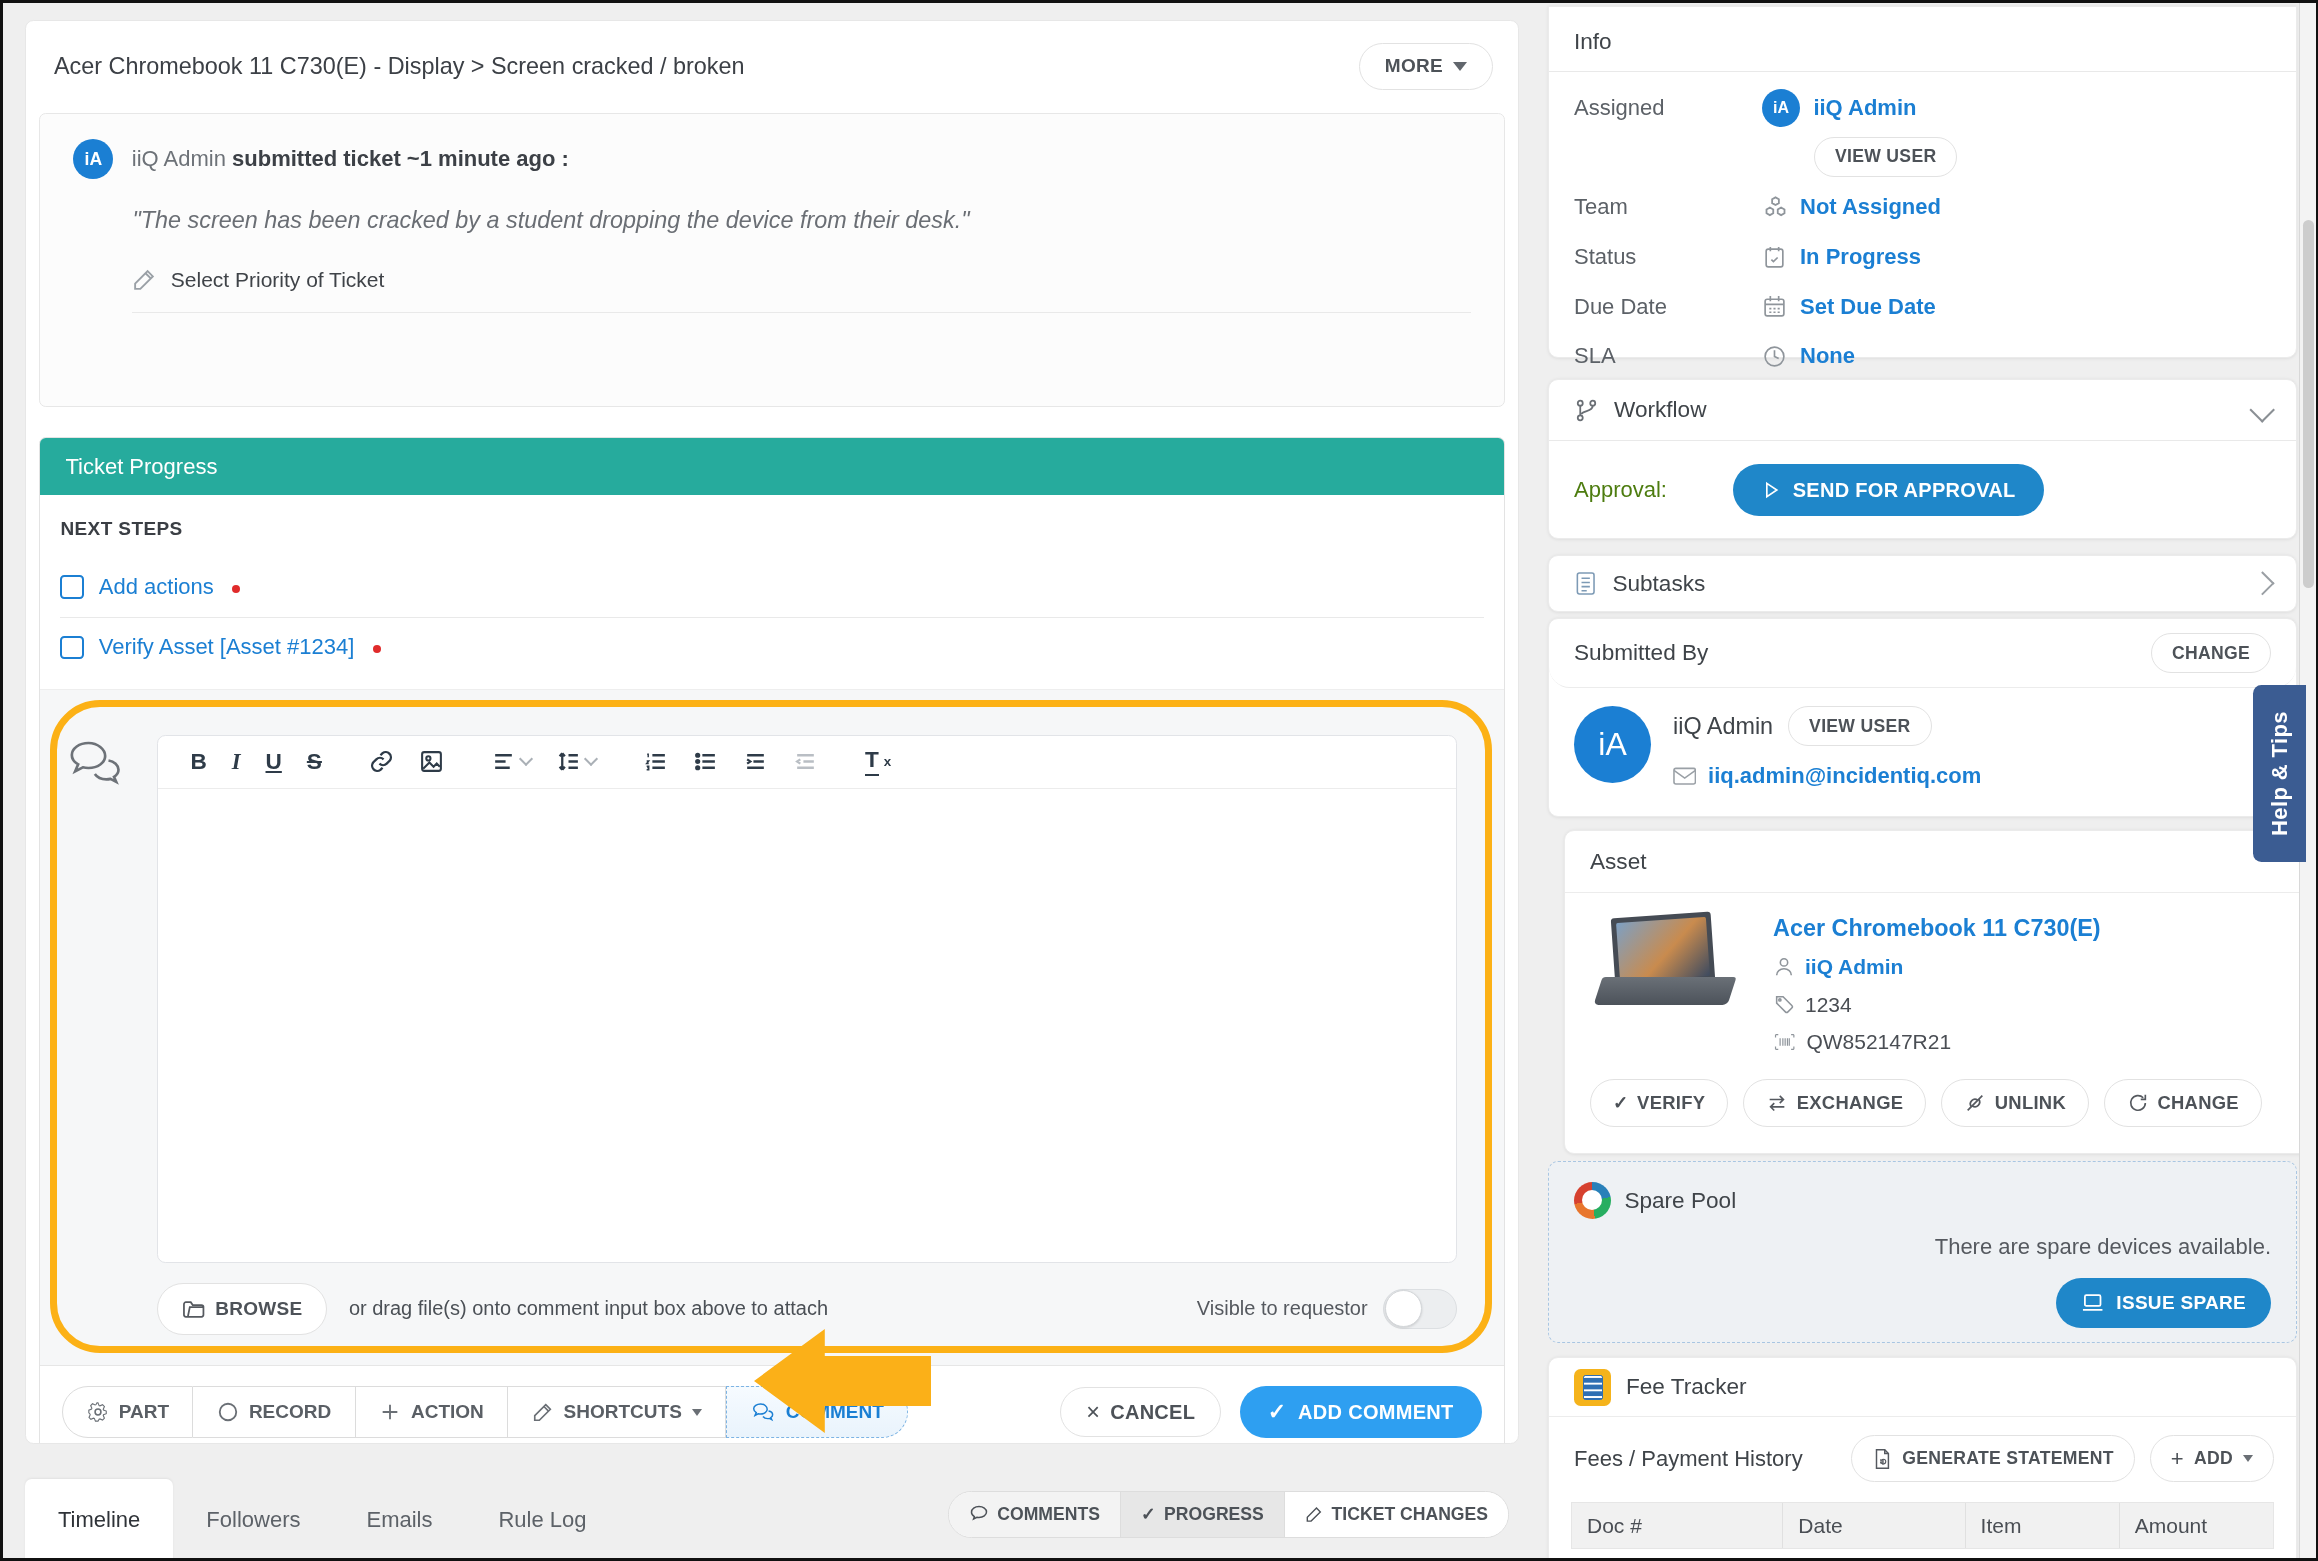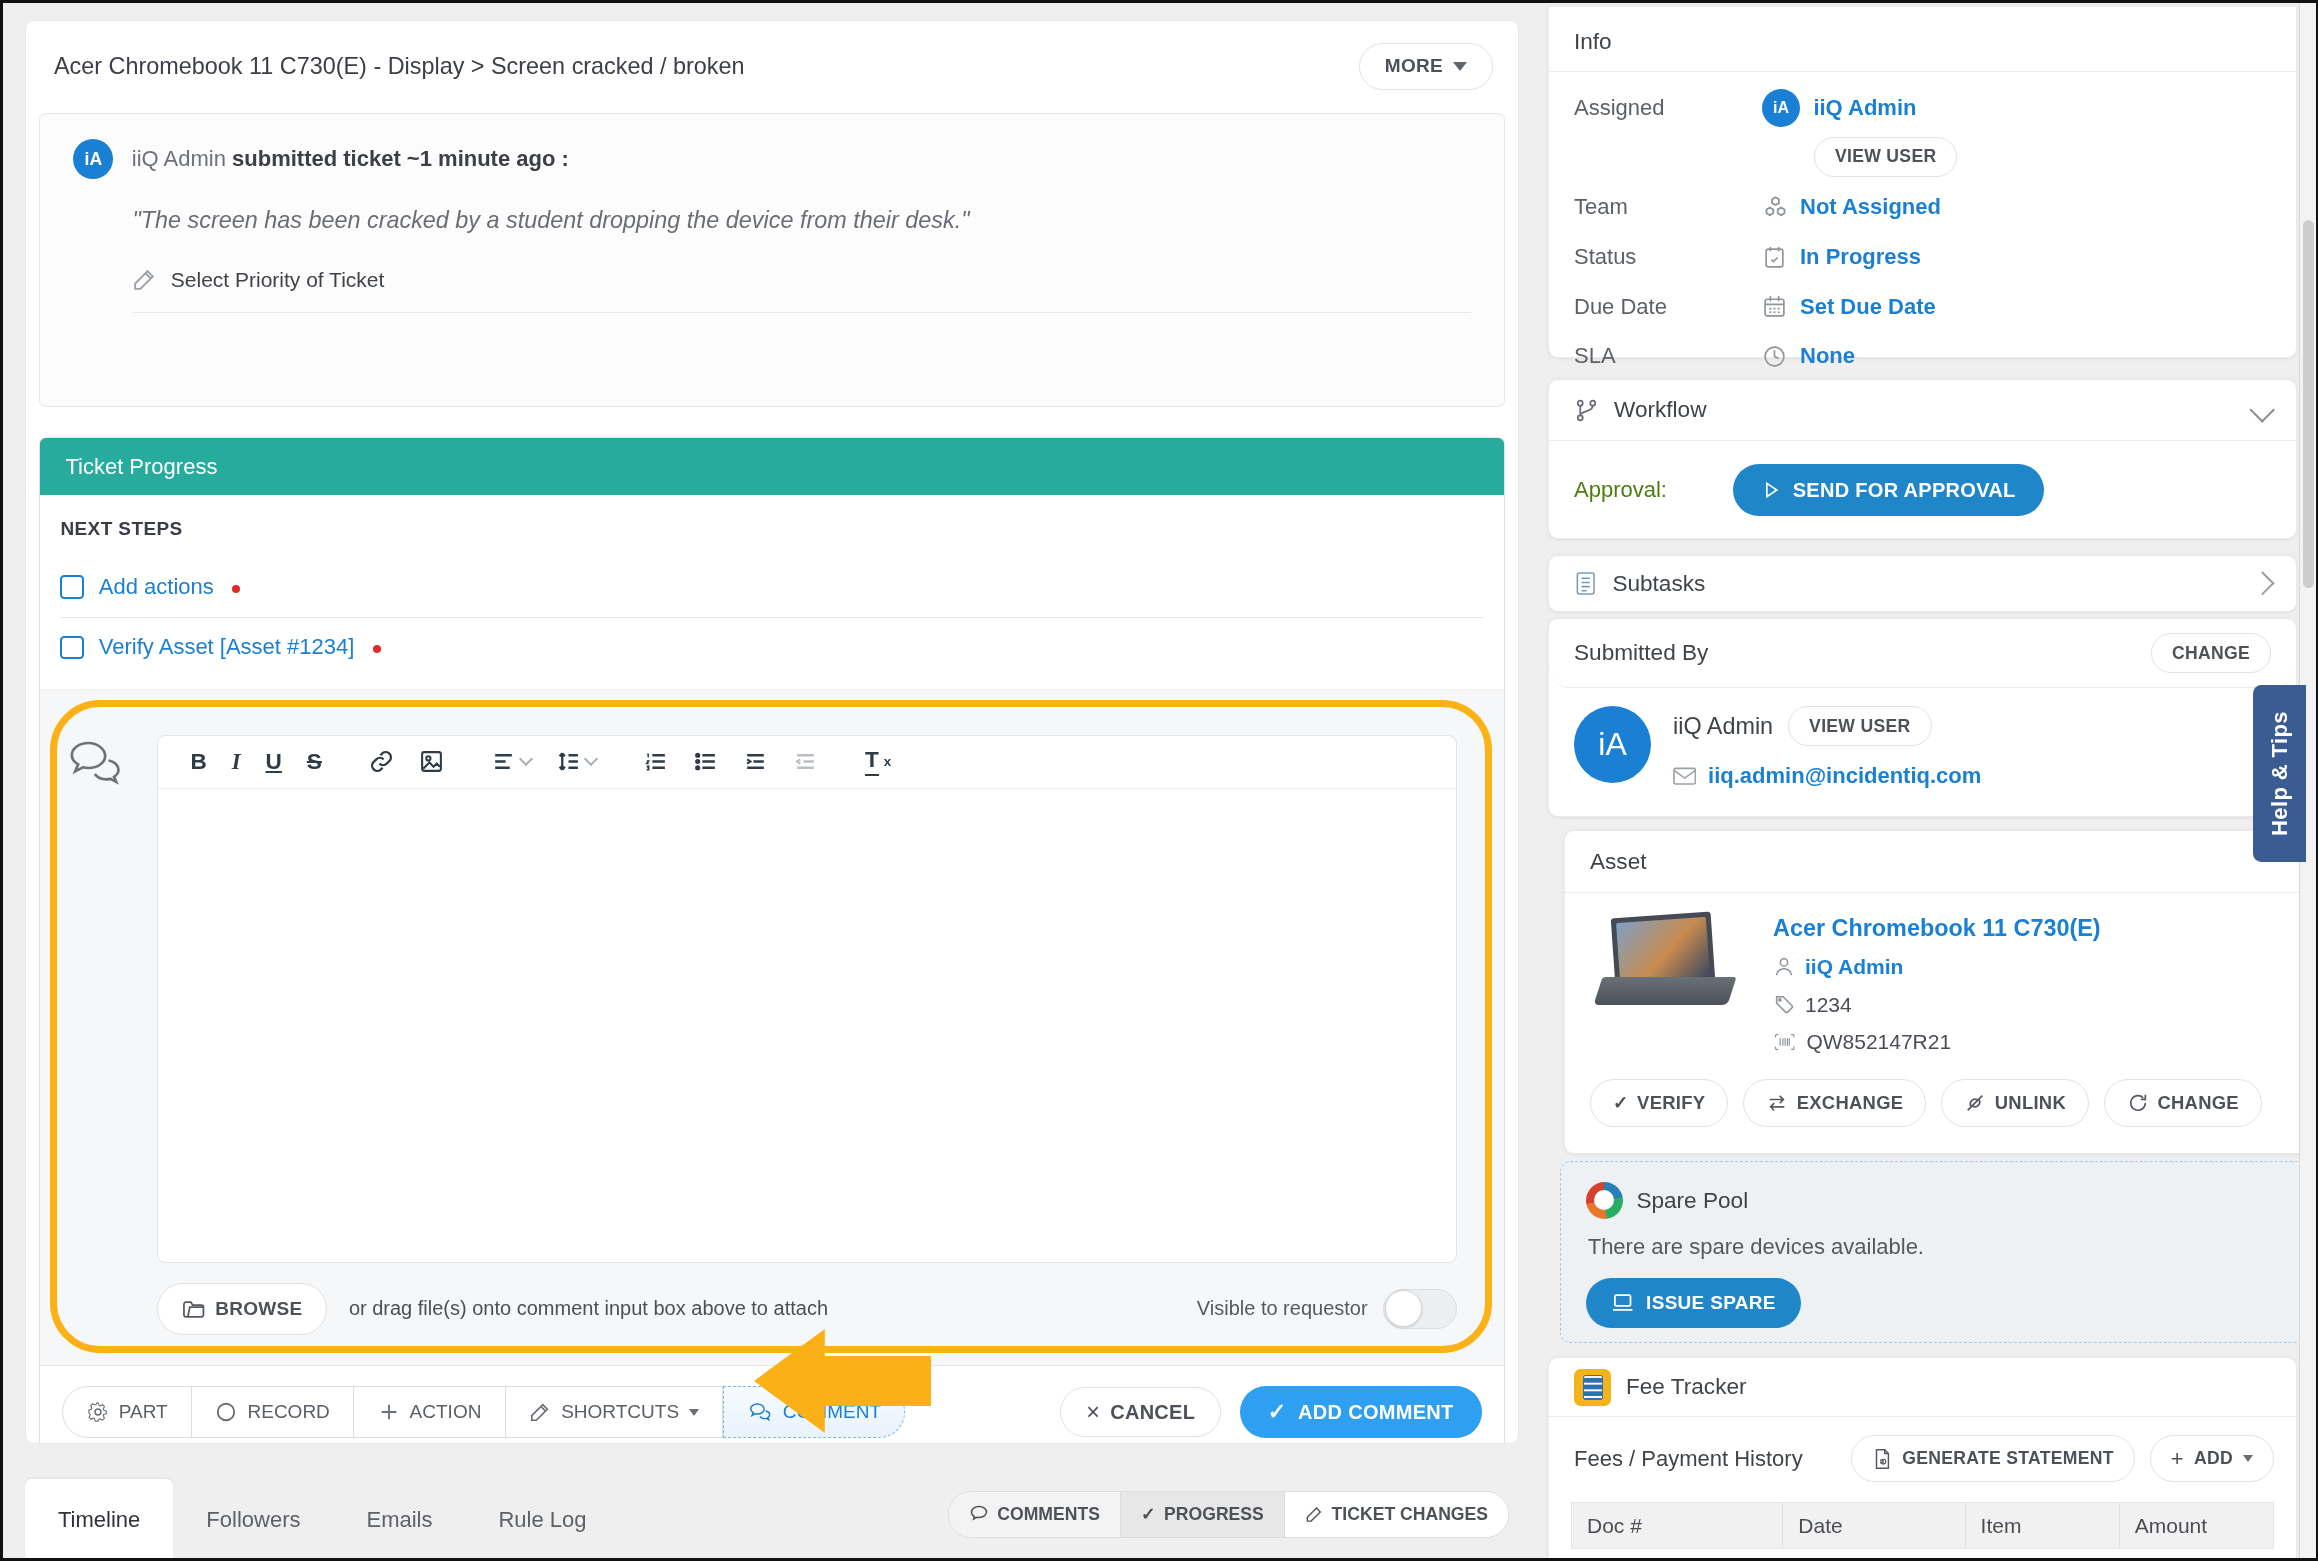--- a/index.html
+++ b/index.html
@@ -67,21 +67,21 @@
   #drag-hint { font-size:20px; color:#4b5056; }
   #visible-wrap { display:flex; align-items:center; gap:15px; }
   #visible-label { font-size:20px; color:#55595f; }
   .toggle { width:74px; height:40px; border-radius:20px; background:#eceef0; border:0.8px solid #dcdfe2; position:relative; cursor:pointer; }
   .toggle .knob { position:absolute; left:1.7px; top:0.8px; width:37px; height:37px; border-radius:50%; background:#fff; border:0.8px solid #d4d7da; box-shadow:0 0.8px 2.5px rgba(0,0,0,.15); }
 
   #composer-footer { position:relative; height:94px; background:#fff; border-top:0.8px solid #e6e6e6;
       display:flex; align-items:center; justify-content:space-between; padding:0 22px; }
   #seg-group { display:flex; align-items:stretch; height:52px; }
   .seg { display:flex; align-items:center; gap:10px; padding:0 23.4px; background:#fff;
-         border:1.7px solid #dcdcdc; border-left-width:0; font-size:19px; font-weight:400; color:#5a5f65; cursor:pointer; }
+         border:1.7px solid #dcdcdc; border-left-width:0; font-size:19px; font-weight:700; color:#5a5f65; cursor:pointer; }
   .seg:first-child { border-left-width:1.7px; border-radius:26px 0 0 26px; }
   .seg.active { background:linear-gradient(#f6fbff,#e9f3fc); border:1.7px dashed #7db4e4; border-radius:0 26px 26px 0; color:#1b7fd3; }
   #footer-right { display:flex; align-items:center; gap:18.4px; }
   #cancel-btn { height:50px; padding:0 25px; font-size:20px; }
   #add-comment-btn { height:52px; padding:0 28px; background:#2e9ff1; font-size:20px; }
 
   #big-arrow { position:absolute; left:751px; top:1326px; width:177px; height:104px; z-index:6;
      background:#fbb018; clip-path:polygon(0 50%, 40% 0, 40% 26%, 100% 26%, 100% 74%, 40% 74%, 40% 100%); }
 
   
@@ -134,21 +134,21 @@
   #laptop-screen { position:absolute; left:15px; top:0; width:100px; height:69px; background:#454b54; border-radius:3.3px; padding:5px; transform:rotate(-4deg); }
   #laptop-screen .glass { width:100%; height:100%; background:linear-gradient(135deg,#7da0c4 0%,#c98b4e 55%,#3c4a60 100%); border-radius:1.7px; }
   #laptop-base { position:absolute; left:0; top:62px; width:134px; height:28px; background:linear-gradient(#6a7077,#4c525a); border-radius:3.3px 3.3px 5px 5px; transform:skewX(-18deg); }
   #asset-lines { flex:1; }
   #asset-name { font-size:23.4px; font-weight:700; }
   .asset-line { display:flex; align-items:center; gap:10px; margin-top:13.4px; font-size:21px; color:#4a4e54; }
   .asset-line.link-line { font-weight:600; }
   #asset-btns { display:flex; gap:15px; padding:25px 0 0 25px; }
   #asset-btns .pill { height:48px; padding:0 22px; font-size:18.4px; gap:8.4px; }
 
-  #spare-card { left:12px; top:1158px; width:749px; height:182px; background:#eef1f4; border:1.7px dashed #a9c6e2; border-radius:10px; padding:20px 25px; box-shadow:none; position:absolute; }
+  #spare-card { left:0; top:1158px; width:749px; height:182px; background:#eef1f4; border:1.7px dashed #a9c6e2; border-radius:10px; padding:20px 25px; box-shadow:none; position:absolute;text-align:right; }
   #spare-head { display:flex; align-items:center; gap:13.4px; }
   #spare-logo { width:37px; height:37px; border-radius:50%; background:conic-gradient(#2980b9 0 22%, #27ae60 22% 48%, #e8762d 48% 72%, #d6412f 72% 100%); position:relative; }
   #spare-logo::after { content:""; position:absolute; left:8.4px; top:8.4px; width:20px; height:20px; border-radius:50%; background:#fff; }
   #spare-msg { margin:15px 0 0 1.7px; font-size:22px; color:#55595f; }
   #issue-spare-btn { margin-top:18.4px; height:50px; padding:0 25px; background:#1f87c9; font-size:19px; }
 
   #fee-card { left:0; top:1354px; width:749px; height:209px; border-radius:10px 10px 0 0; }
   #fee-head { height:59px; gap:15px; border-bottom:0.8px solid #ececec; }
   #fee-icon { width:37px; height:37px; border-radius:6.7px; background:#f5b31b; display:flex; align-items:center; justify-content:center; }
   #fee-icon .calc { width:20px; height:25px; background:#2f6fb3; border-radius:2.5px;

